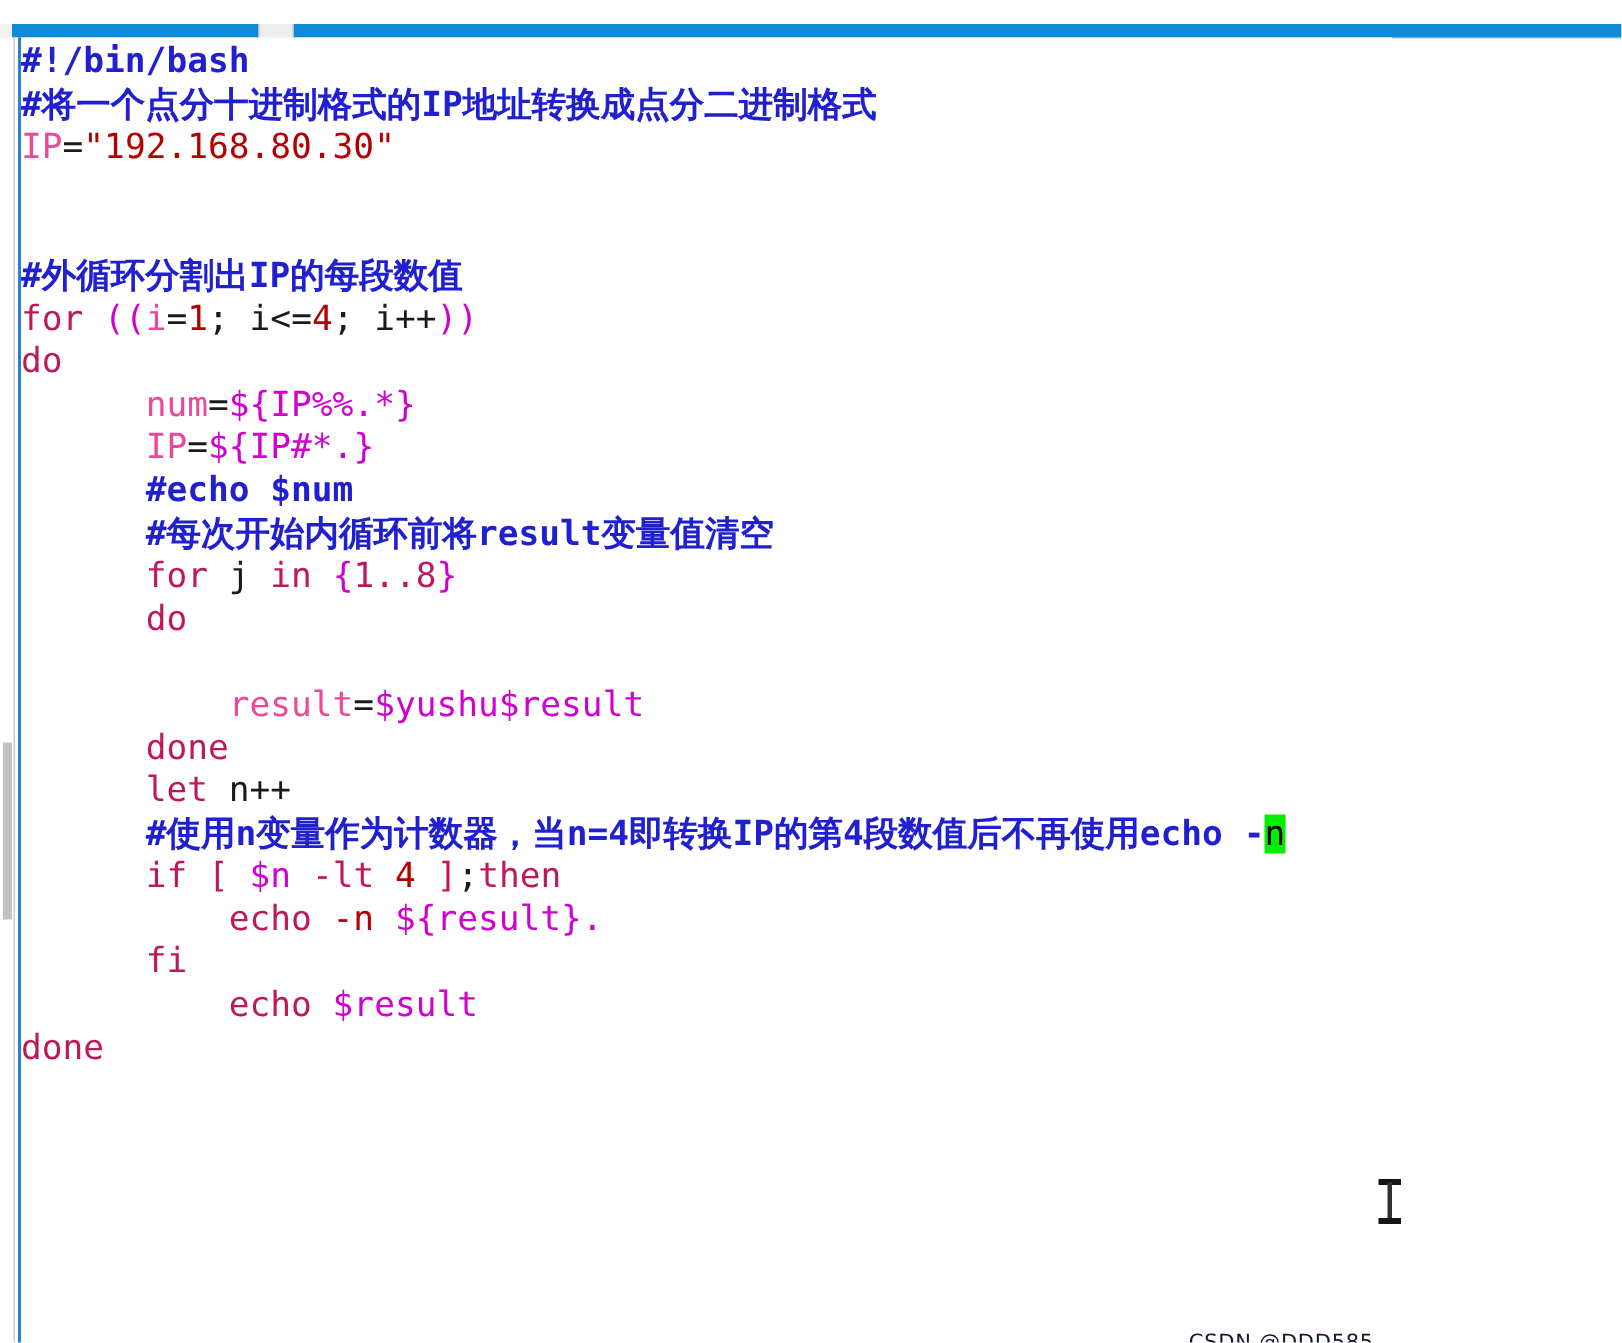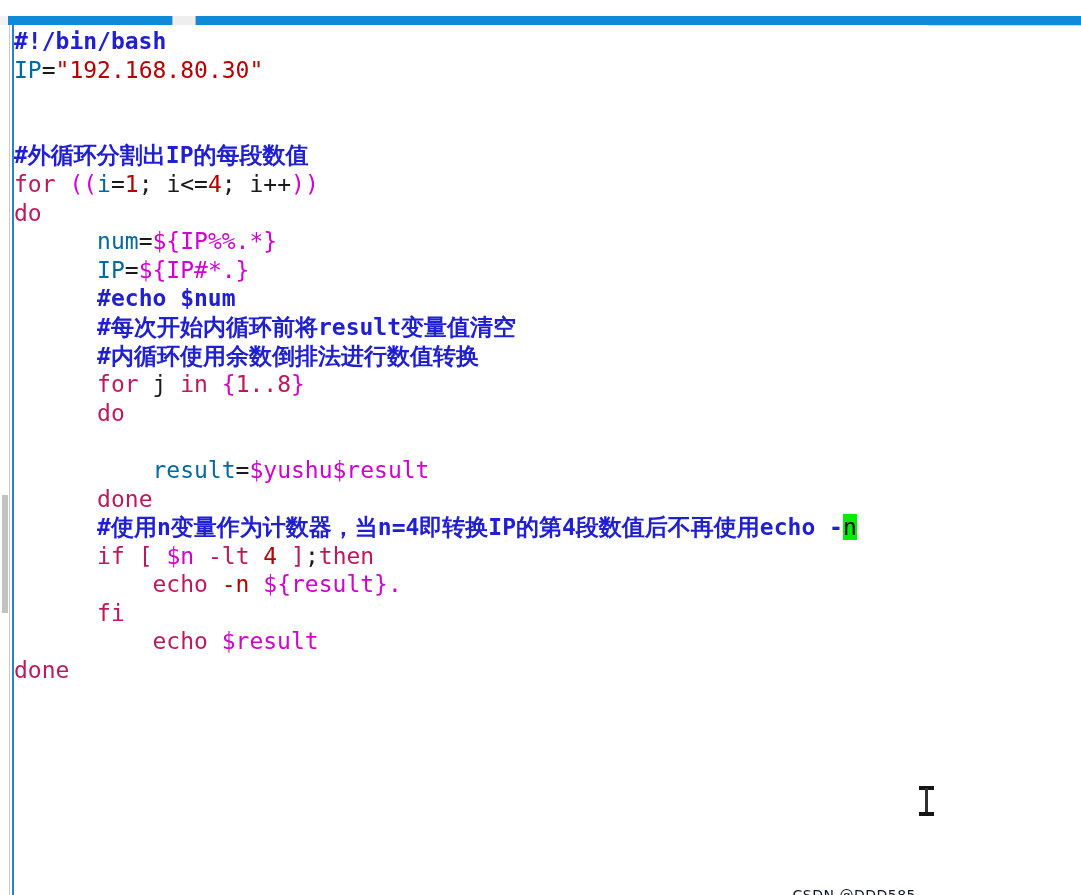--- a/index.html
+++ b/index.html
@@ -112,21 +112,21 @@
     height: 28.6px;
     line-height: 28.6px;
     white-space: pre;
     font-size: 23px;
     font-family: "DejaVu Sans Mono", "Liberation Mono", monospace;
     letter-spacing: 0px;
   }
 
   
   .tk-comment   { color: #2020d0; font-weight: bold; }
-  .tk-var       { color: #0369a1; }
+  .tk-var       { color: #ec4899; }
   .tk-string    { color: #b40000; }
   .tk-number    { color: #b40000; }
   .tk-keyword   { color: #be185d; }
   .tk-expansion { color: #d000d0; }
   .tk-plain     { color: #1a1a1a; }
   .tk-punct     { color: #d000d0; }
   .tk-hl        { background: #00ee00; color: #000000; }
 
   
   #watermark {
@@ -185,36 +185,37 @@
   </div>
 
   <div id="vscroll-track">
     <div id="vscroll-thumb"></div>
   </div>
   <div id="vscroll-edge"></div>
   <div id="accent-rule"></div>
 
   <div id="code-surface">
       <div class="code-line"><span class="tk-comment">#!/bin/bash</span></div>
+      <div class="code-line"><span class="tk-comment">#将一个点分十进制格式的IP地址转换成点分二进制格式</span></div>
       <div class="code-line"><span class="tk-var">IP</span><span class="tk-plain">=</span><span class="tk-string">"192.168.80.30"</span></div>
       <div class="code-line">&nbsp;</div>
       <div class="code-line">&nbsp;</div>
       <div class="code-line"><span class="tk-comment">#外循环分割出IP的每段数值</span></div>
       <div class="code-line"><span class="tk-keyword">for</span><span class="tk-plain"> </span><span class="tk-expansion">((</span><span class="tk-var">i</span><span class="tk-plain">=</span><span class="tk-number">1</span><span class="tk-plain">; </span><span class="tk-plain">i&lt;=</span><span class="tk-number">4</span><span class="tk-plain">; </span><span class="tk-plain">i++</span><span class="tk-expansion">))</span></div>
       <div class="code-line"><span class="tk-keyword">do</span></div>
       <div class="code-line"><span class="tk-plain">      </span><span class="tk-var">num</span><span class="tk-plain">=</span><span class="tk-expansion">${IP%%.*}</span></div>
       <div class="code-line"><span class="tk-plain">      </span><span class="tk-var">IP</span><span class="tk-plain">=</span><span class="tk-expansion">${IP#*.}</span></div>
       <div class="code-line"><span class="tk-plain">      </span><span class="tk-comment">#echo $num</span></div>
       <div class="code-line"><span class="tk-plain">      </span><span class="tk-comment">#每次开始内循环前将result变量值清空</span></div>
-      <div class="code-line"><span class="tk-plain">      </span><span class="tk-comment">#内循环使用余数倒排法进行数值转换</span></div>
       <div class="code-line"><span class="tk-plain">      </span><span class="tk-keyword">for</span><span class="tk-plain"> </span><span class="tk-plain">j</span><span class="tk-plain"> </span><span class="tk-keyword">in</span><span class="tk-plain"> </span><span class="tk-punct">{</span><span class="tk-keyword">1..8</span><span class="tk-punct">}</span></div>
       <div class="code-line"><span class="tk-plain">      </span><span class="tk-keyword">do</span></div>
       <div class="code-line">&nbsp;</div>
       <div class="code-line"><span class="tk-plain">          </span><span class="tk-var">result</span><span class="tk-plain">=</span><span class="tk-expansion">$yushu$result</span></div>
       <div class="code-line"><span class="tk-plain">      </span><span class="tk-keyword">done</span></div>
+      <div class="code-line"><span class="tk-plain">      </span><span class="tk-keyword">let</span><span class="tk-plain"> </span><span class="tk-plain">n++</span></div>
       <div class="code-line"><span class="tk-plain">      </span><span class="tk-comment">#使用n变量作为计数器，当n=4即转换IP的第4段数值后不再使用echo -</span><span class="tk-hl">n</span></div>
       <div class="code-line"><span class="tk-plain">      </span><span class="tk-keyword">if</span><span class="tk-plain"> </span><span class="tk-keyword">[</span><span class="tk-plain"> </span><span class="tk-expansion">$n</span><span class="tk-plain"> </span><span class="tk-keyword">-lt</span><span class="tk-plain"> </span><span class="tk-number">4</span><span class="tk-plain"> </span><span class="tk-keyword">]</span><span class="tk-plain">;</span><span class="tk-keyword">then</span></div>
       <div class="code-line"><span class="tk-plain">          </span><span class="tk-keyword">echo</span><span class="tk-plain"> </span><span class="tk-number">-n</span><span class="tk-plain"> </span><span class="tk-expansion">${result}</span><span class="tk-expansion">.</span></div>
       <div class="code-line"><span class="tk-plain">      </span><span class="tk-keyword">fi</span></div>
       <div class="code-line"><span class="tk-plain">          </span><span class="tk-keyword">echo</span><span class="tk-plain"> </span><span class="tk-expansion">$result</span></div>
       <div class="code-line"><span class="tk-keyword">done</span></div>
     </div>
 
   <div id="mouse-ibeam">
     <div class="cap-top"></div>

